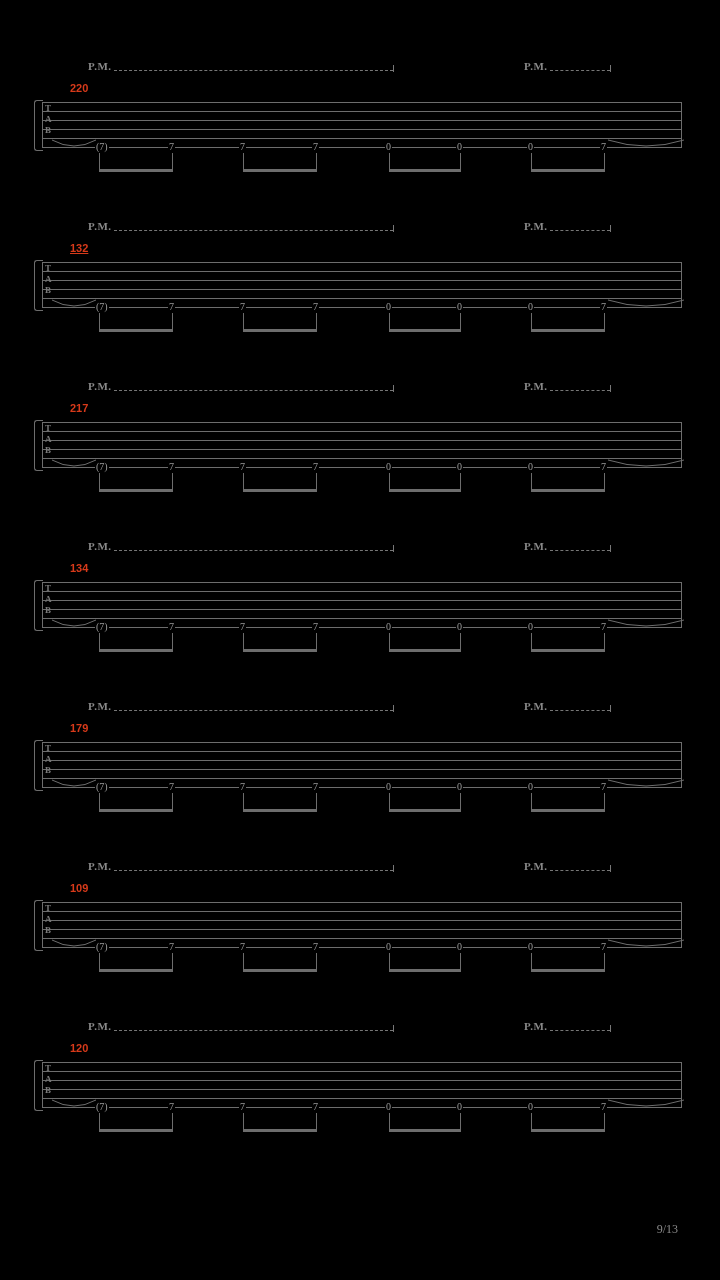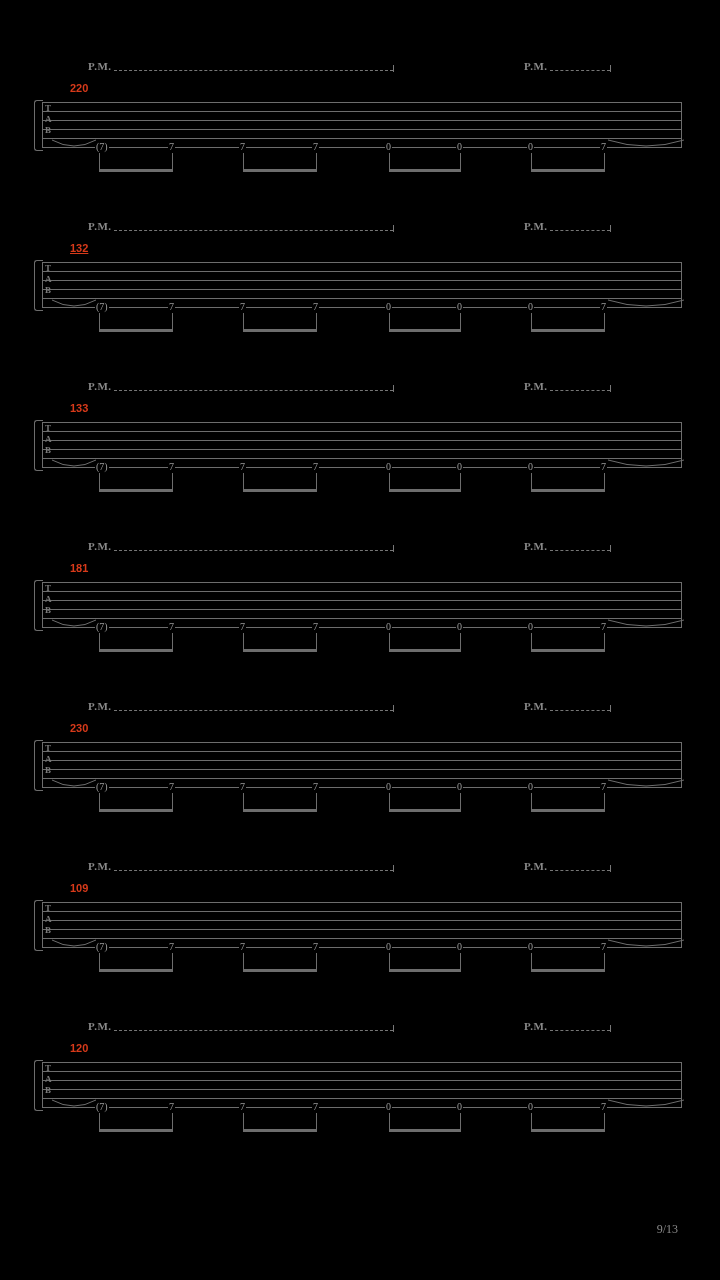--- a/index.html
+++ b/index.html
@@ -238,21 +238,21 @@
           <path d="M 0 2 Q 38 14 76 2" stroke="#6d6d6d" fill="none" stroke-width="1"></path>
         </svg>
       </div>
       <div class="system" style="top: 380px;">
         <div class="pm" style="left: 88px; top: 0px;">P.M.</div>
         <div class="pm-line" style="left: 114px; top: 10px; width: 279px;"></div>
         <div class="pm-tick" style="left: 393px; top: 5px;"></div>
         <div class="pm" style="left: 524px; top: 0px;">P.M.</div>
         <div class="pm-line" style="left: 550px; top: 10px; width: 60px;"></div>
         <div class="pm-tick" style="left: 610px; top: 5px;"></div>
-        <div class="measure-num" style="left: 70px; top: 22px;">133</div>
+        <div class="measure-num" style="left: 70px; top: 22px;">217</div>
         <div class="staff" style="top: 42px;">
           <div class="staff-line" style="top: 0px;"></div>
           <div class="staff-line" style="top: 9px;"></div>
           <div class="staff-line" style="top: 18px;"></div>
           <div class="staff-line" style="top: 27px;"></div>
           <div class="staff-line" style="top: 36px;"></div>
           <div class="staff-line" style="top: 45px;"></div>
           <div class="barline" style="left: 0px; top: 0px; height: 45px;"></div>
           <div class="barline" style="left: 639px; top: 0px; height: 45px;"></div>
         </div>
@@ -287,21 +287,21 @@
           <path d="M 0 2 Q 38 14 76 2" stroke="#6d6d6d" fill="none" stroke-width="1"></path>
         </svg>
       </div>
       <div class="system" style="top: 540px;">
         <div class="pm" style="left: 88px; top: 0px;">P.M.</div>
         <div class="pm-line" style="left: 114px; top: 10px; width: 279px;"></div>
         <div class="pm-tick" style="left: 393px; top: 5px;"></div>
         <div class="pm" style="left: 524px; top: 0px;">P.M.</div>
         <div class="pm-line" style="left: 550px; top: 10px; width: 60px;"></div>
         <div class="pm-tick" style="left: 610px; top: 5px;"></div>
-        <div class="measure-num" style="left: 70px; top: 22px;">181</div>
+        <div class="measure-num" style="left: 70px; top: 22px;">134</div>
         <div class="staff" style="top: 42px;">
           <div class="staff-line" style="top: 0px;"></div>
           <div class="staff-line" style="top: 9px;"></div>
           <div class="staff-line" style="top: 18px;"></div>
           <div class="staff-line" style="top: 27px;"></div>
           <div class="staff-line" style="top: 36px;"></div>
           <div class="staff-line" style="top: 45px;"></div>
           <div class="barline" style="left: 0px; top: 0px; height: 45px;"></div>
           <div class="barline" style="left: 639px; top: 0px; height: 45px;"></div>
         </div>
@@ -336,21 +336,21 @@
           <path d="M 0 2 Q 38 14 76 2" stroke="#6d6d6d" fill="none" stroke-width="1"></path>
         </svg>
       </div>
       <div class="system" style="top: 700px;">
         <div class="pm" style="left: 88px; top: 0px;">P.M.</div>
         <div class="pm-line" style="left: 114px; top: 10px; width: 279px;"></div>
         <div class="pm-tick" style="left: 393px; top: 5px;"></div>
         <div class="pm" style="left: 524px; top: 0px;">P.M.</div>
         <div class="pm-line" style="left: 550px; top: 10px; width: 60px;"></div>
         <div class="pm-tick" style="left: 610px; top: 5px;"></div>
-        <div class="measure-num" style="left: 70px; top: 22px;">230</div>
+        <div class="measure-num" style="left: 70px; top: 22px;">179</div>
         <div class="staff" style="top: 42px;">
           <div class="staff-line" style="top: 0px;"></div>
           <div class="staff-line" style="top: 9px;"></div>
           <div class="staff-line" style="top: 18px;"></div>
           <div class="staff-line" style="top: 27px;"></div>
           <div class="staff-line" style="top: 36px;"></div>
           <div class="staff-line" style="top: 45px;"></div>
           <div class="barline" style="left: 0px; top: 0px; height: 45px;"></div>
           <div class="barline" style="left: 639px; top: 0px; height: 45px;"></div>
         </div>

